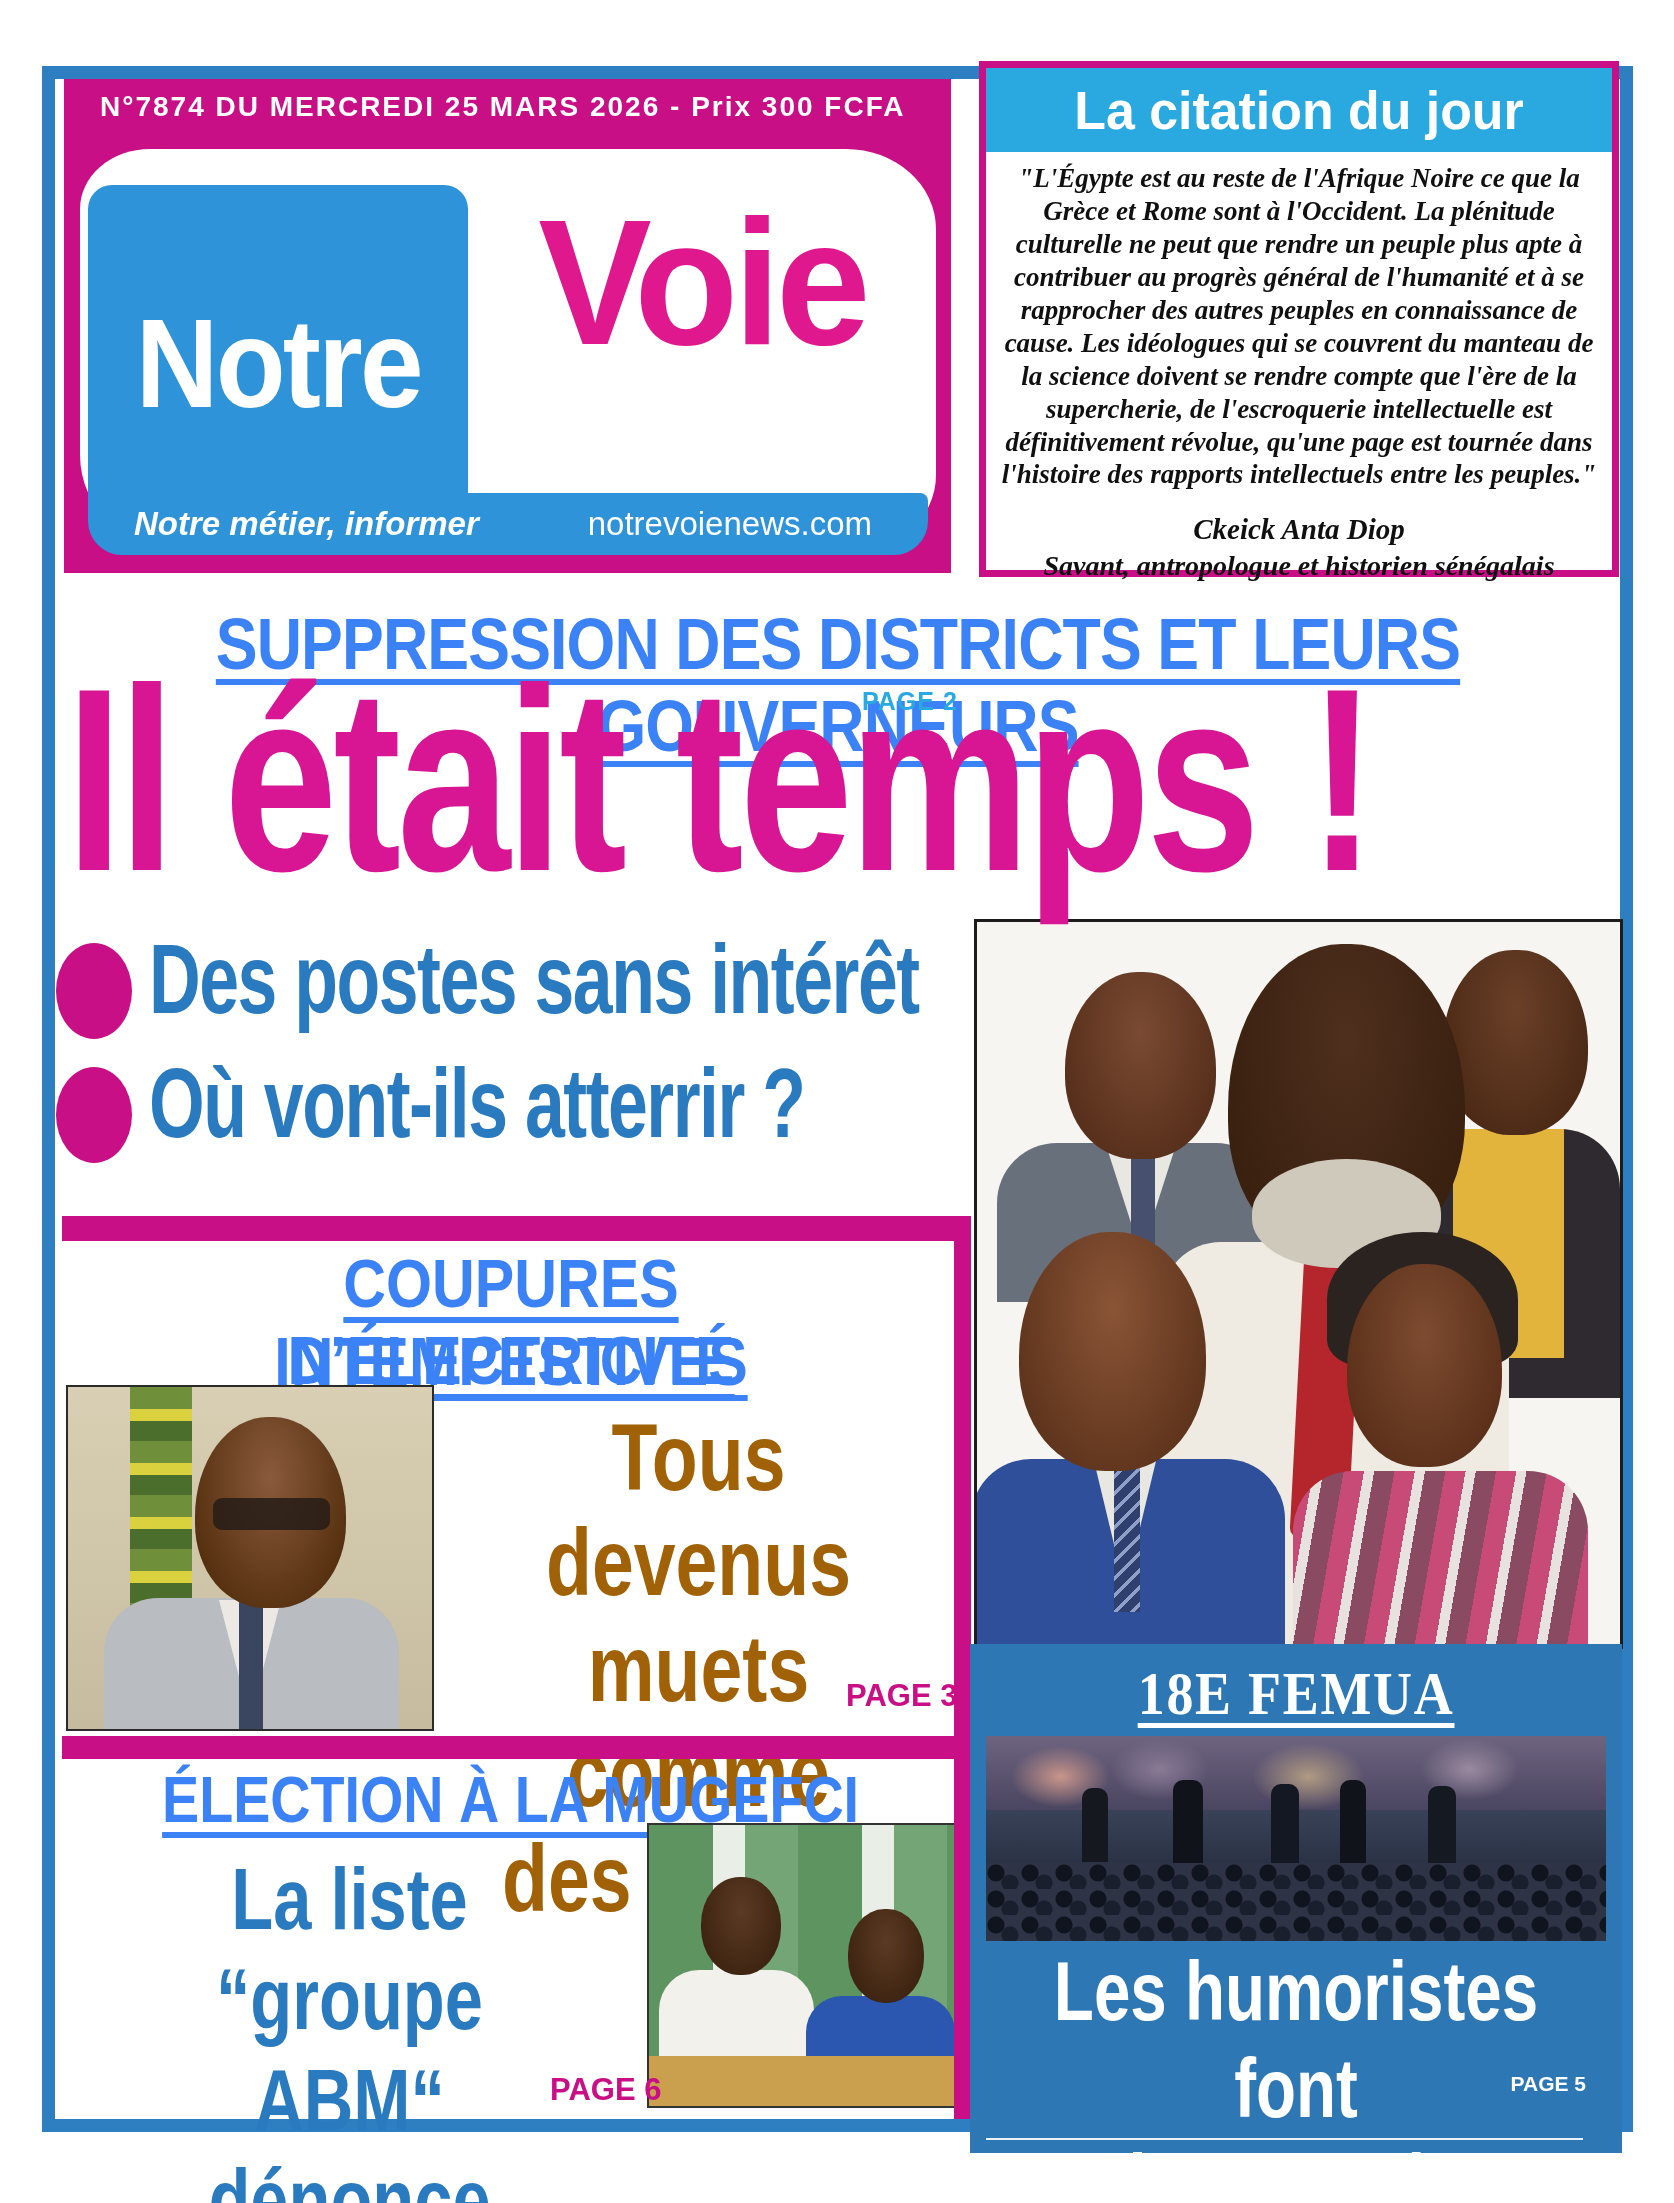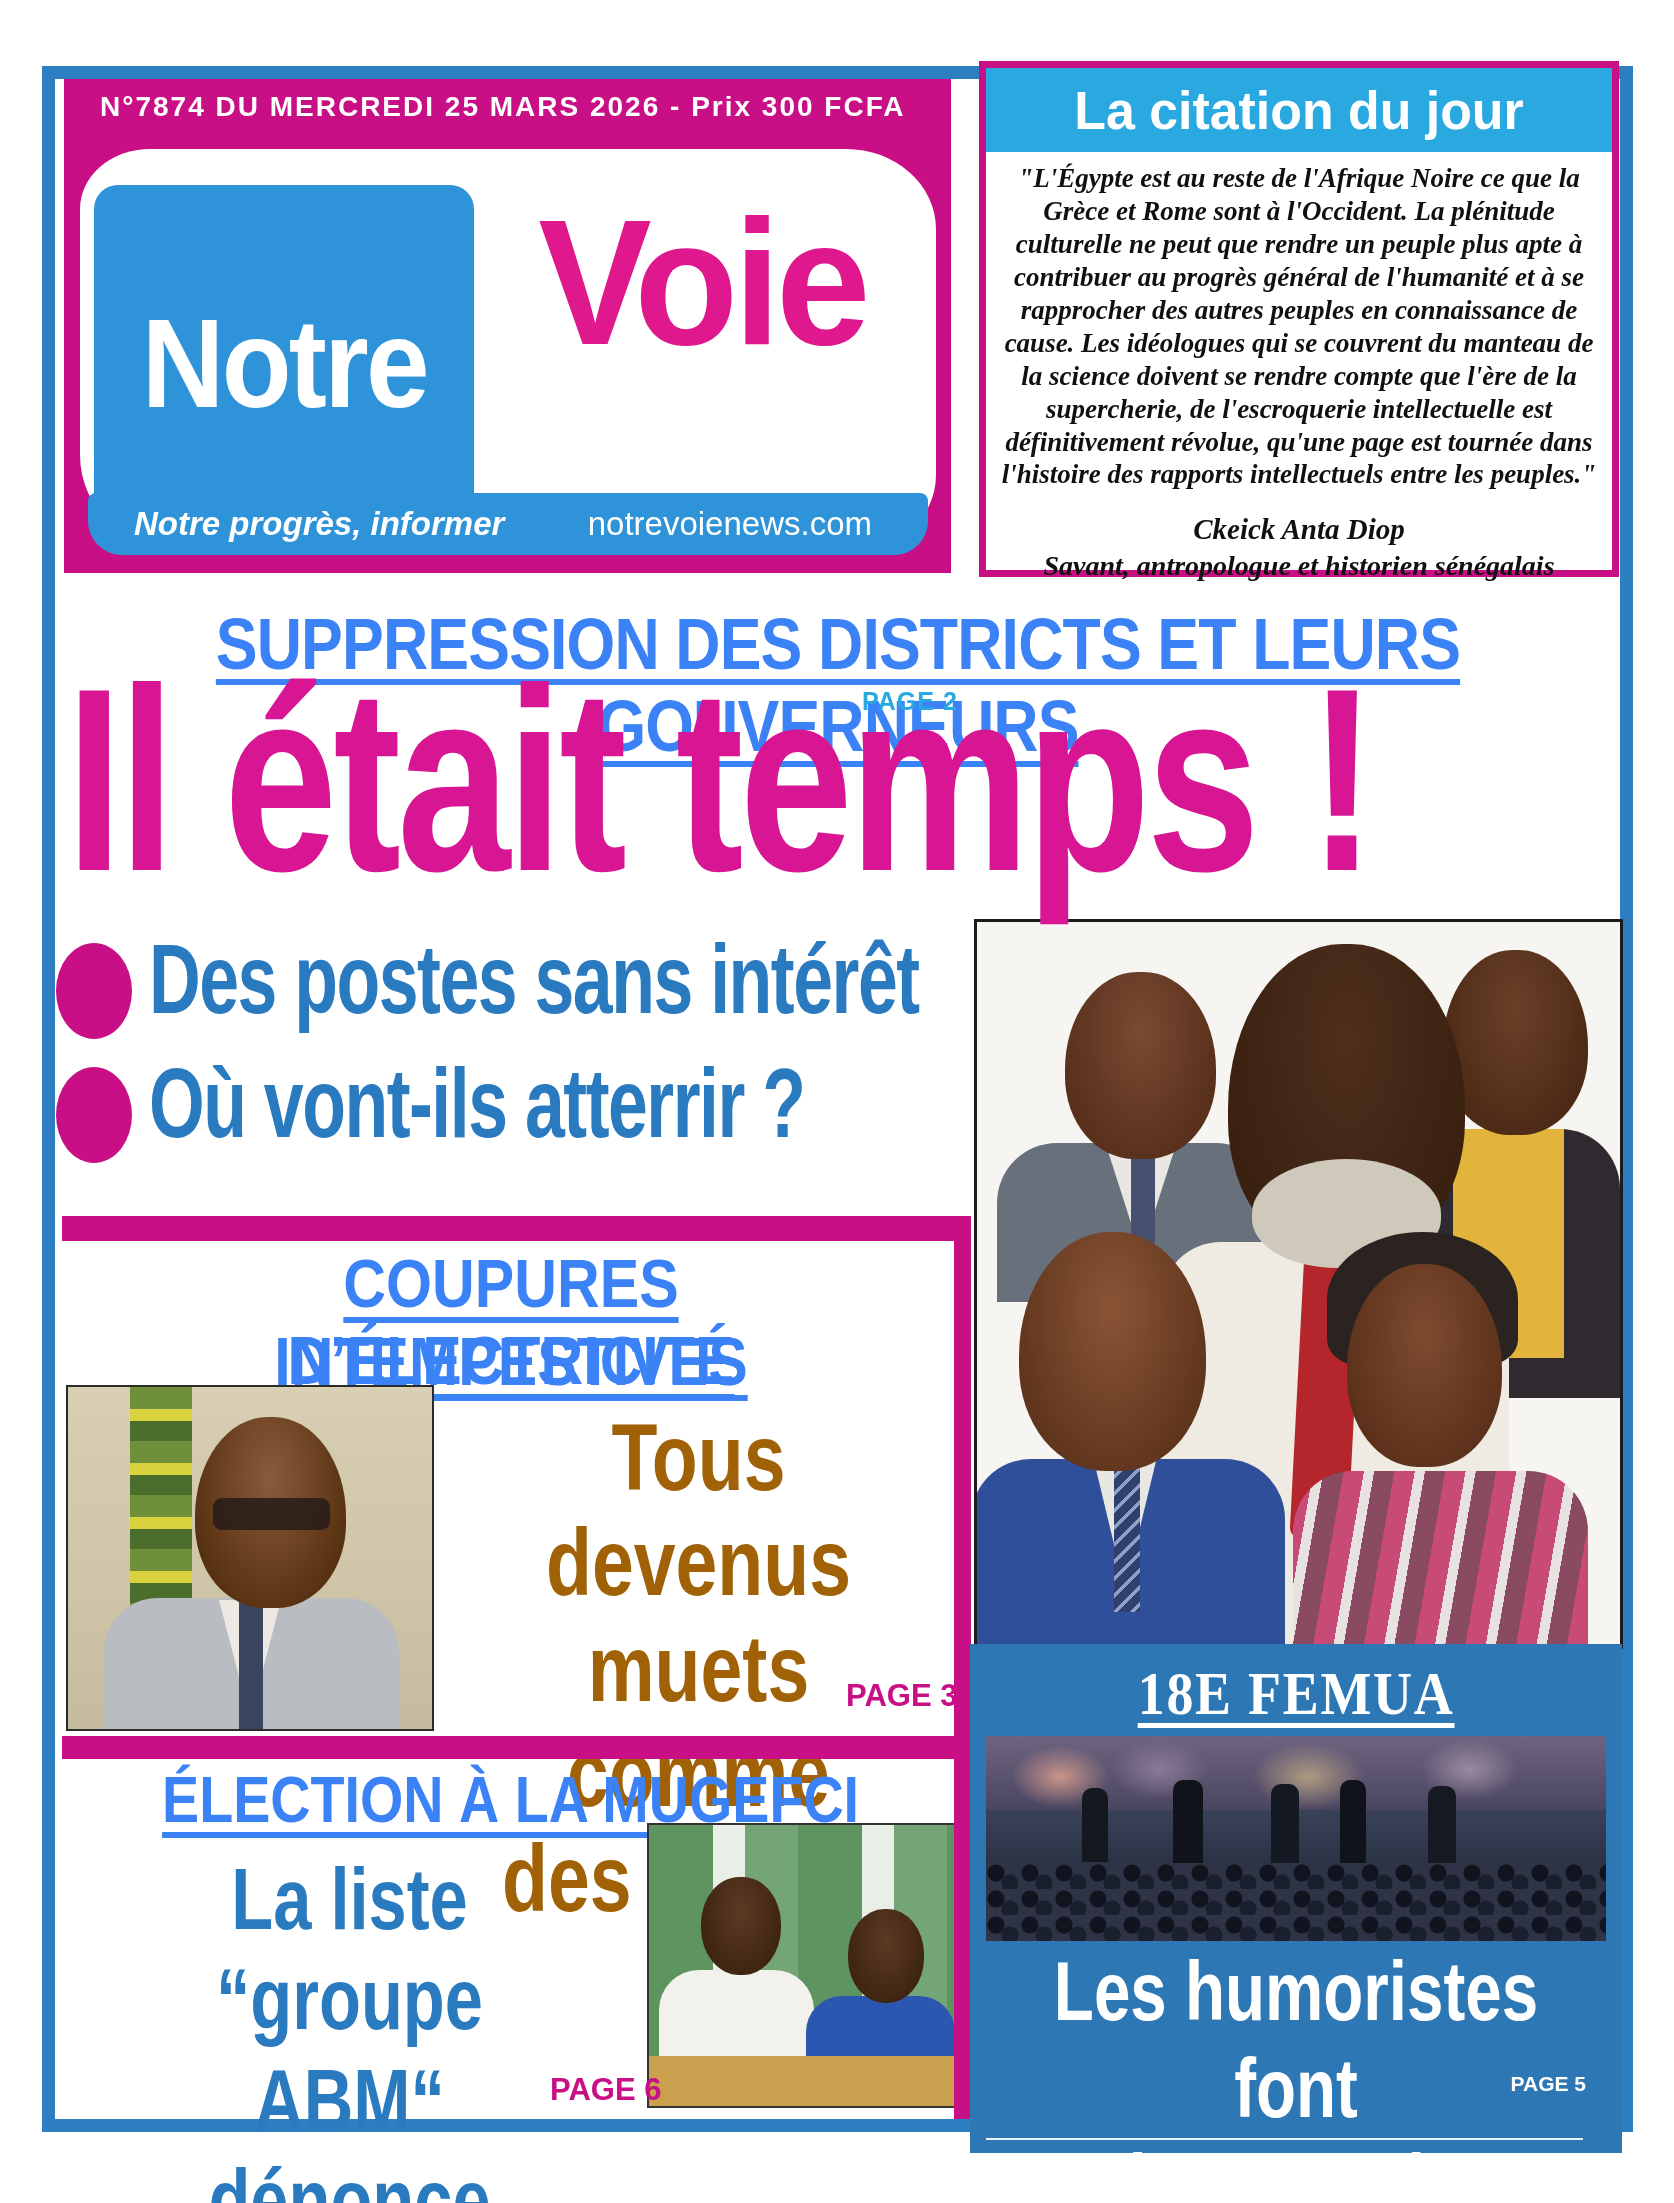--- a/index.html
+++ b/index.html
@@ -9,21 +9,21 @@
 
   
   #frame{left:42px;top:66px;width:1591px;height:2066px;border:13px solid #2e7fc1;
          box-sizing:border-box;z-index:1;}
 
   
   #masthead{left:64px;top:79px;width:887px;height:494px;background:#c90f85;z-index:2;}
   #issue-line{left:36px;top:12px;color:#fff;font-weight:bold;font-size:28px;letter-spacing:2px;white-space:nowrap;}
   #logo-pill{left:16px;top:70px;width:856px;height:406px;background:#fff;
              border-radius:70px 90px 90px 109px / 60px 80px 80px 100px;}
-  #logo-blue-pill{left:14px;top:36px;width:380px;height:356px;background:#2e93d8;
+  #logo-blue-pill{left:8px;top:36px;width:380px;height:356px;background:#2e93d8;
                   border-radius:24px;display:flex;align-items:center;justify-content:center;}
   #logo-first{color:#fff;font-size:127px;font-weight:bold;transform:scaleX(0.9);letter-spacing:-3px;}
   #logo-second{left:398px;top:30px;width:448px;text-align:center;color:#e0188e;
                font-size:179px;font-weight:bold;transform:scaleX(0.95);letter-spacing:-5px;}
   #logo-band{left:8px;top:344px;width:840px;height:62px;background:#2e93d8;
              border-radius:8px 8px 34px 34px;}
   #logo-tagline{left:46px;top:0;line-height:62px;color:#fff;font-size:33px;font-weight:bold;font-style:italic;}
   #logo-site{right:56px;top:0;line-height:62px;color:#fff;font-size:33px;}
 
   
@@ -98,21 +98,21 @@
   <div id="frame" class="abs"></div>
 
   <div id="masthead" class="abs">
     <div id="issue-line" class="abs">N°7874 DU MERCREDI 25 MARS 2026 - Prix 300 FCFA</div>
     <div id="logo-pill" class="abs">
       <div id="logo-blue-pill" class="abs">
         <span id="logo-first">Notre</span>
       </div>
       <div id="logo-second" class="abs">Voie</div>
       <div id="logo-band" class="abs">
-        <div id="logo-tagline" class="abs">Notre progrès, informer</div>
+        <div id="logo-tagline" class="abs">Notre métier, informer</div>
         <div id="logo-site" class="abs">notrevoienews.com</div>
       </div>
     </div>
   </div>
 
   <div id="citation" class="abs">
     <div id="citation-header">
       <span>La citation du jour</span>
     </div>
     <div id="citation-quote">"L'Égypte est au reste de l'Afrique Noire ce que la Grèce et Rome sont à l'Occident. La plénitude culturelle ne peut que rendre un peuple plus apte à contribuer au progrès général de l'humanité et à se rapprocher des autres peuples en connaissance de cause. Les idéologues qui se couvrent du manteau de la science doivent se rendre compte que l'ère de la supercherie, de l'escroquerie intellectuelle est définitivement révolue, qu'une page est tournée dans l'histoire des rapports intellectuels entre les peuples."</div>

